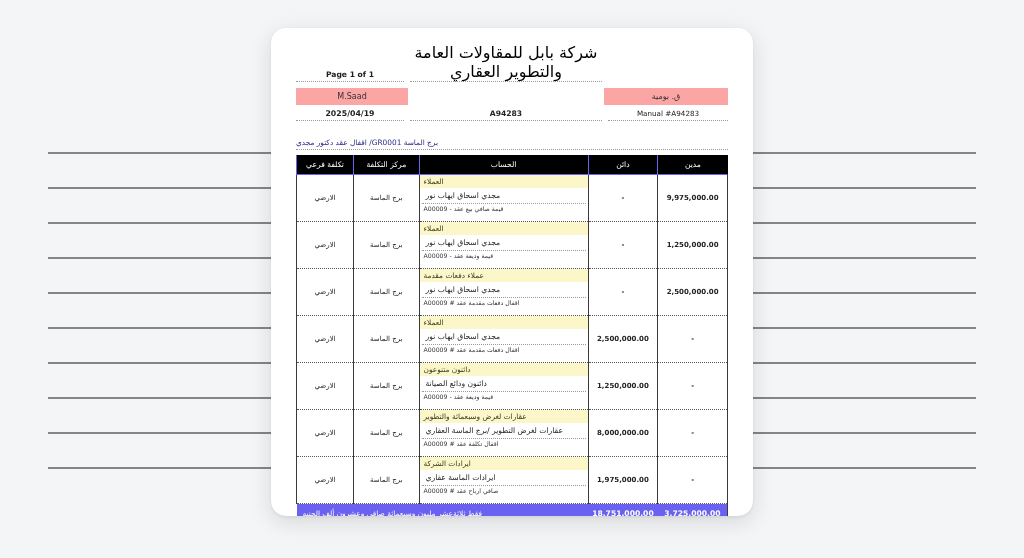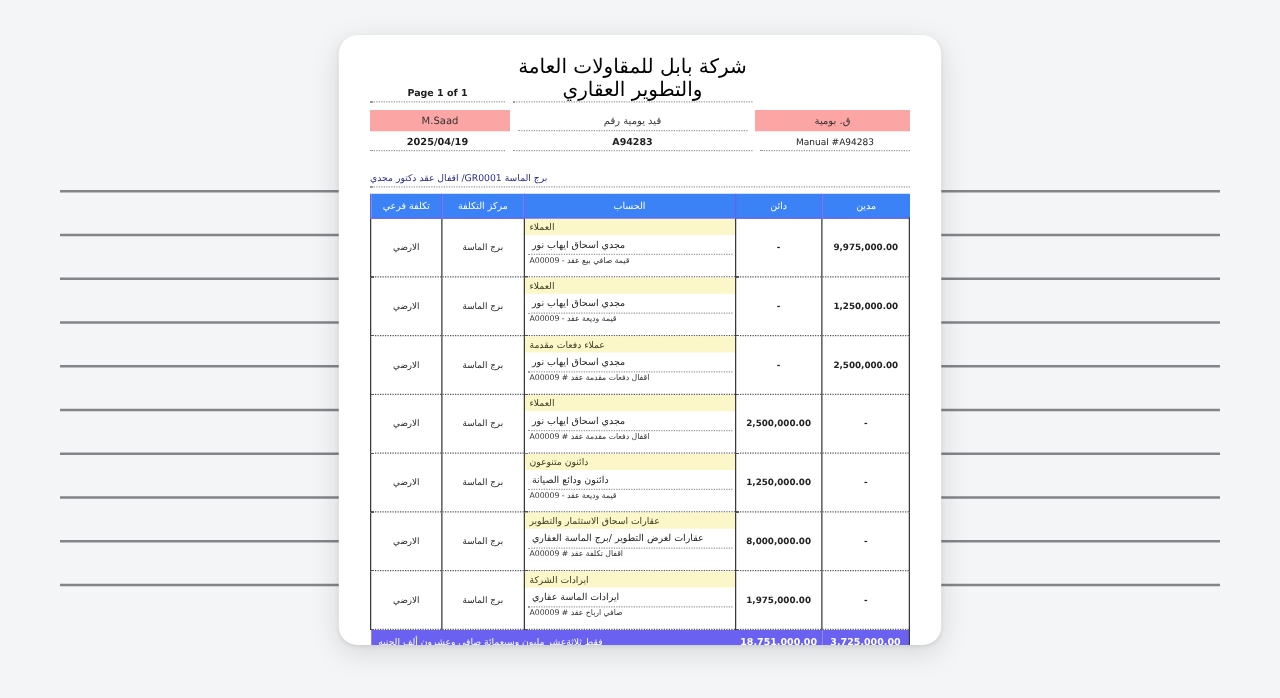--- a/index.html
+++ b/index.html
@@ -94,21 +94,21 @@
 
   
   table.jv{
     margin-top:5px;
     width:100%;
     border-collapse:collapse;
     table-layout:fixed;
     direction:rtl;
   }
   table.jv th{
-    background:#3b82f6;
+    background:#000000;
     color:#ffffff;
     font-size:7.6px;
     font-weight:normal;
     padding:5px 4px;
     border-left:1px solid #6b61f0;
   }
   table.jv td{
     border-left:1px solid #3a3a3a;
     border-bottom:1px dotted #55555f;
     vertical-align:middle;
@@ -198,21 +198,20 @@
   <div id="doc-inner">
 
     <div class="hdr-row">
       <div class="hdr-cell start"></div>
       <div class="hdr-cell mid dotted-u">شركة بابل للمقاولات العامة والتطوير العقاري</div>
       <div class="hdr-cell end dotted-u t-page">Page 1 of 1</div>
     </div>
 
     <div class="hdr-row hdr-row2">
       <div class="hdr-cell start badge">ق. بومية</div>
-      <div class="hdr-cell mid t-title-mid dotted-u">قيد يومية رقم</div>
       <div class="hdr-cell end badge">M.Saad</div>
     </div>
 
     <div class="hdr-row hdr-row3">
       <div class="hdr-cell start t-small dotted-u">Manual #A94283</div>
       <div class="hdr-cell mid t-small b dotted-u">A94283</div>
       <div class="hdr-cell end t-date dotted-u">2025/04/19</div>
     </div>
 
     <div class="ref-line">
@@ -300,21 +299,21 @@
               </div>
             </td>
             <td class="ctr">برج الماسة</td>
             <td class="ctr">الارضي</td>
           </tr>
           <tr class="data-row">
             <td class="num">-</td>
             <td class="num">8,000,000.00</td>
             <td class="acct">
               <div class="acct-box">
-                <div class="acct-name">عقارات اسحاق الاستثمار والتطوير</div>
+                <div class="acct-name">عقارات لغرض وسبعمائة والتطوير</div>
                 <div class="acct-sub">عقارات لغرض التطوير /برج الماسة العقاري</div>
                 <div class="acct-note">اقفال تكلفة عقد # A00009</div>
               </div>
             </td>
             <td class="ctr">برج الماسة</td>
             <td class="ctr">الارضي</td>
           </tr>
           <tr class="data-row">
             <td class="num">-</td>
             <td class="num">1,975,000.00</td>

